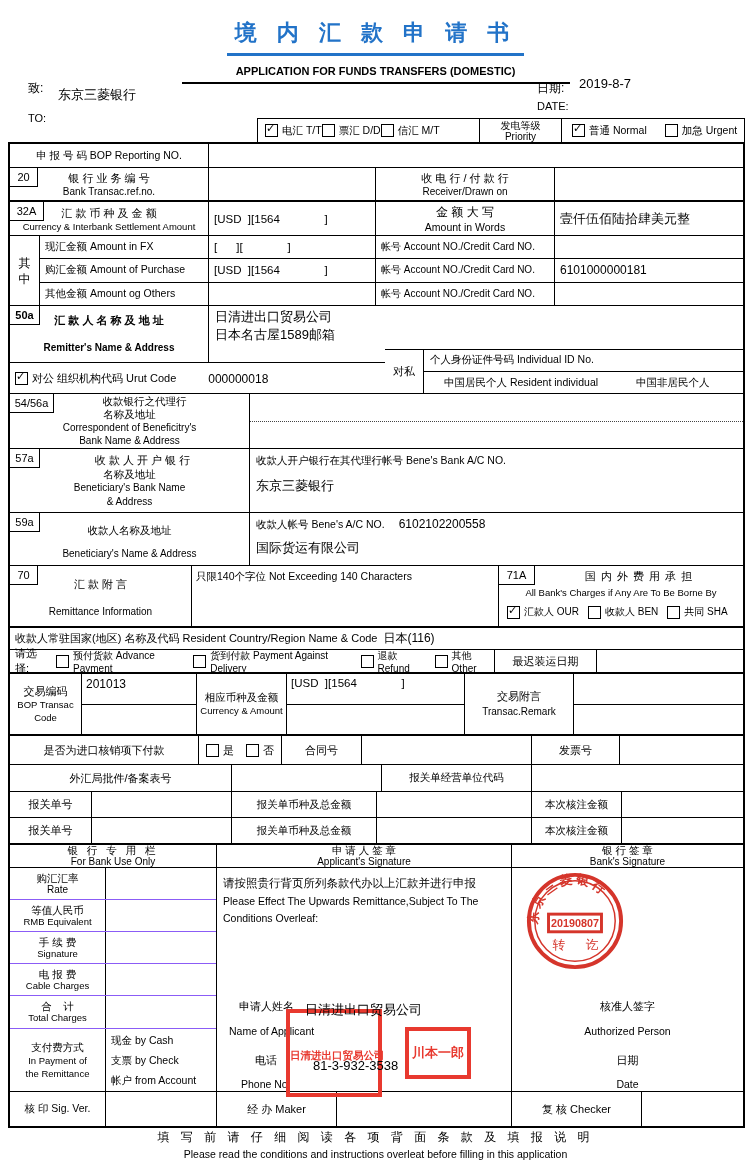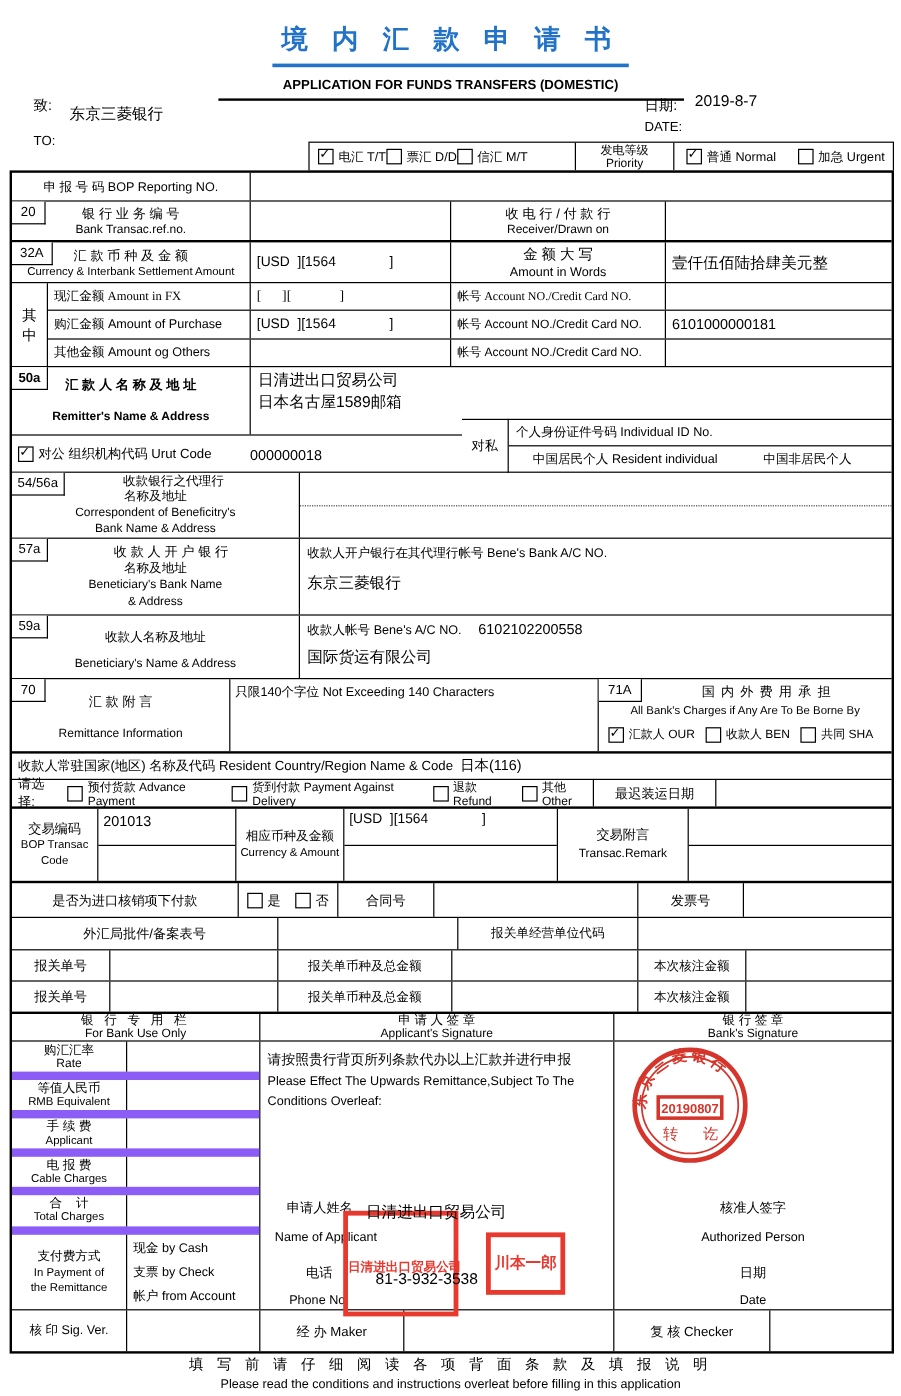--- a/index.html
+++ b/index.html
@@ -20,21 +20,21 @@
   .kbox{position:absolute;left:0;top:0;height:19px;border-right:1px solid #000;border-bottom:1px solid #000;
         display:flex;align-items:center;justify-content:center;font-size:11px;padding:0 4px;background:#fff;z-index:2;box-sizing:border-box;}
   .cb{display:inline-block;width:11px;height:11px;border:1px solid #000;margin-right:4px;vertical-align:-2px;position:relative;background:#fff;flex:none;}
   .cb.on::after{content:"✓";position:absolute;left:0;top:-3px;font-size:11px;font-weight:bold;}
   .s105{font-size:10.5px;} .s10{font-size:10px;} .s95{font-size:9.5px;} .s11{font-size:11px;}
   .s12{font-size:12px;} .s13{font-size:13px;}
   .dot{border-bottom:1px dotted #444;}
   .vtxt{width:14px;word-break:break-all;line-height:16px;text-align:center;font-size:12px;}
   .redbox{position:absolute;border:4px solid #e8392f;box-sizing:border-box;z-index:2;}
   .redtxt{color:#e8392f;font-weight:bold;}
-  .lr{display:flex;border-bottom:7px solid #8b5cf6;box-sizing:border-box;}
+  .lr{display:flex;border-bottom:1px solid #8b5cf6;box-sizing:border-box;}
   .lr.last{border-bottom:none;}
 </style>
 </head>
 <body>
 
 <div class="page">
 
   <div class="abs" style="top:18px;left:0;right:0;text-align:center;">
     <div style="display:inline-block;font-size:22px;font-weight:bold;color:#2273c8;letter-spacing:7px;border-bottom:3px solid #2273c8;padding:0 8px 5px 8px;">境 内 汇 款 申 请 书</div>
     <div style="font-size:11px;font-weight:bold;margin-top:9px;">APPLICATION FOR FUNDS TRANSFERS (DOMESTIC)</div>
@@ -118,21 +118,21 @@
       <div class="c nb cl" style="flex:1;">
           <span class="s13">壹仟伍佰陆拾肆美元整</span>
         </div>
     </div>
 
     <div class="r" style="height:70px;">
       <div class="c cc" style="width:30px;">
           <span class="vtxt">其中</span>
         </div>
       <div style="flex:1;display:flex;flex-direction:column;">
-        <div style="display:flex;flex:1;font-family:Liberation Serif, serif;">
+        <div style="display:flex;flex:1;">
           <div class="c cl" style="width:169px;">
               <span class="s105">现汇金额  Amount in FX</span>
             </div>
           <div class="c cl" style="width:167px;">
               <span class="pre" style="font-size:11.5px;">[      ][              ]</span>
             </div>
           <div class="c cl" style="width:179px;">
               <span class="s10">帐号  Account NO./Credit Card NO.</span>
             </div>
           <div class="c nb" style="flex:1;"></div>
@@ -412,21 +412,21 @@
         <div class="lr" style="height:32px;">
             <div class="c cc" style="width:96px;line-height:12px;">
               <span class="s105">等值人民币</span>
               <span class="s95">RMB Equivalent</span>
             </div>
             <div style="flex:1;"></div>
           </div>
         <div class="lr" style="height:32px;">
             <div class="c cc" style="width:96px;line-height:12px;">
               <span class="s105">手 续 费</span>
-              <span class="s95">Applicant</span>
+              <span class="s95">Signature</span>
             </div>
             <div style="flex:1;"></div>
           </div>
         <div class="lr" style="height:32px;">
             <div class="c cc" style="width:96px;line-height:12px;">
               <span class="s105">电 报 费</span>
               <span class="s95">Cable Charges</span>
             </div>
             <div style="flex:1;"></div>
           </div>

